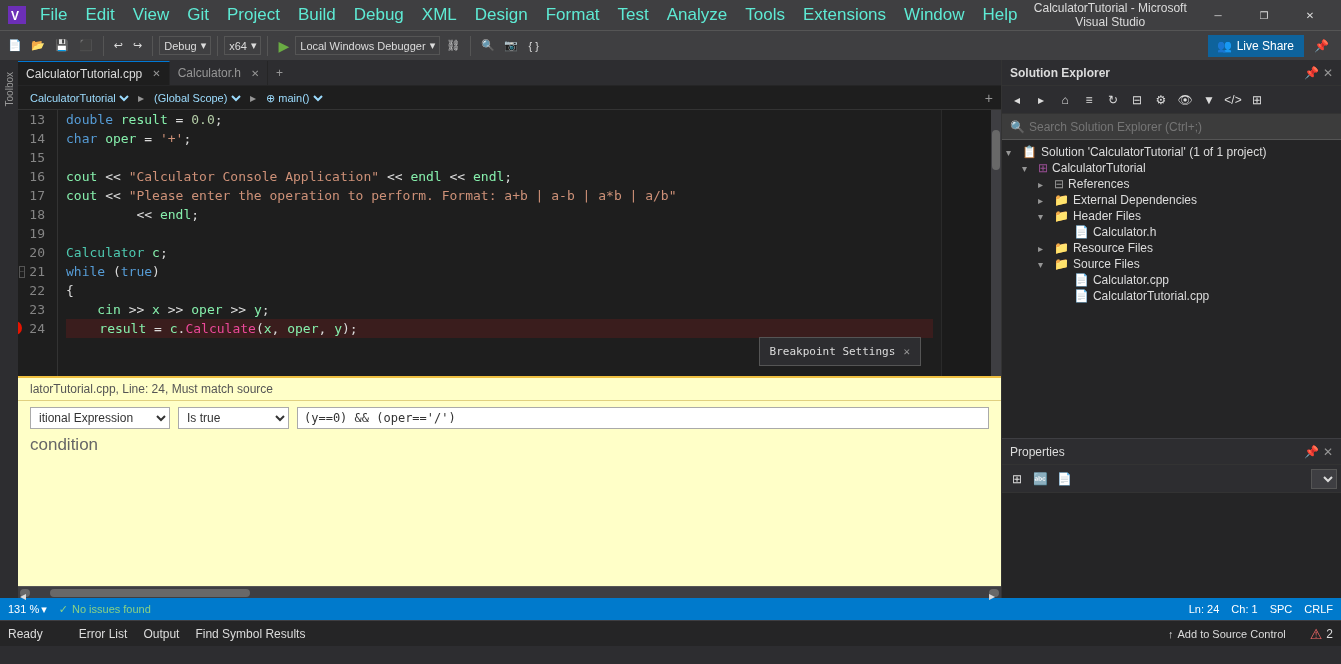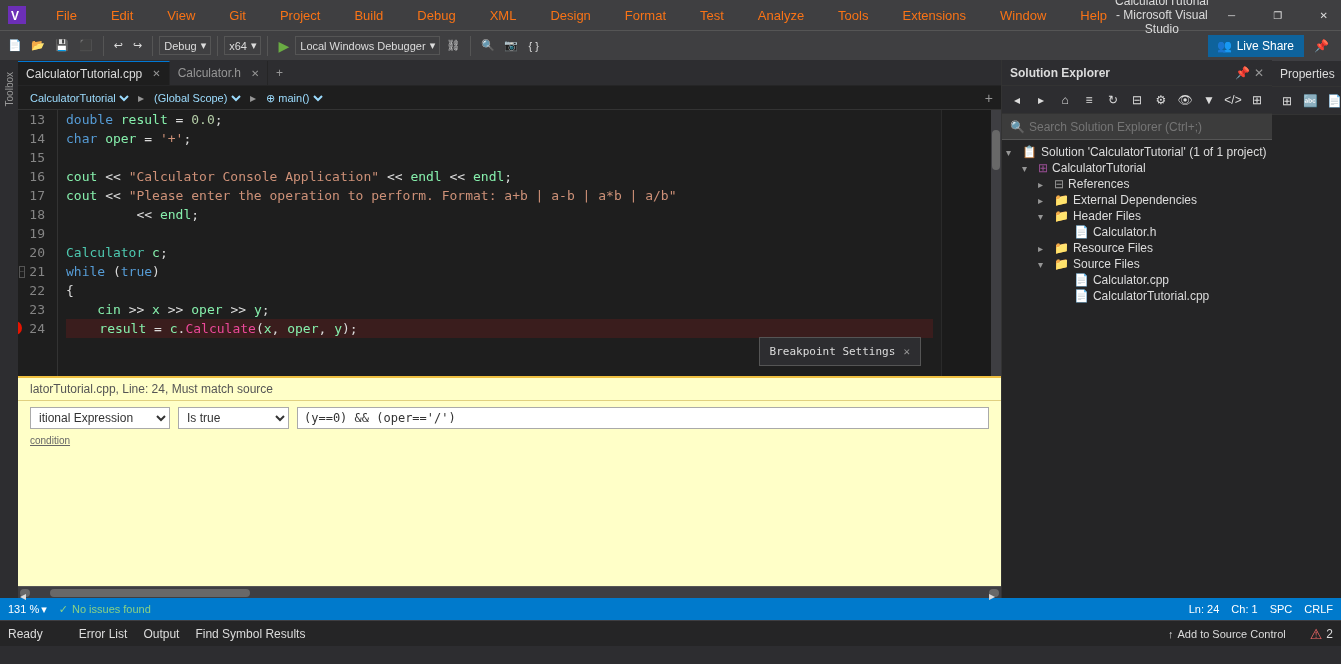--- a/index.html
+++ b/index.html
@@ -1,21 +1,21 @@
 <!DOCTYPE html>
 <html><head>
   <meta charset="utf-8">
   <style>
     * { margin: 0; padding: 0; box-sizing: border-box; }
     body { font-family: 'Segoe UI', sans-serif; font-size: 12px; background: #2d2d30; color: #dcdcdc; width: 1341px; height: 664px; overflow: hidden; }
 
     
     #title-bar { height: 30px; background: #3f3f41; display: flex; align-items: center; padding: 0 8px; }
     #title-bar .menu-items { display: flex; gap: 2px; }
-    #title-bar .menu-item { padding: 4px 8px; font-size: 13px; color: #f97316; cursor: pointer; margin-left: 16px; }
+    #title-bar .menu-item { padding: 4px 8px; font-size: 17px; color: #5eead4; cursor: pointer; }
     #title-bar .title-center { flex: 1; text-align: center; font-size: 12px; color: #dcdcdc; }
     #title-bar .window-controls { display: flex; gap: 0; }
     #title-bar .win-btn { width: 46px; height: 30px; display: flex; align-items: center; justify-content: center; cursor: pointer; font-size: 10px; color: #dcdcdc; }
 
     
     #toolbar { height: 30px; background: #3f3f41; display: flex; align-items: center; padding: 0 4px; gap: 2px; border-top: 1px solid #555; }
     .tb-btn { padding: 2px 4px; cursor: pointer; display: flex; align-items: center; gap: 2px; font-size: 11px; color: #dcdcdc; }
     .tb-separator { width: 1px; height: 20px; background: #555; margin: 0 4px; }
     .tb-dropdown { display: flex; align-items: center; background: #3f3f41; border: 1px solid #555; padding: 2px 4px; cursor: pointer; font-size: 11px; color: #dcdcdc; }
 
@@ -63,32 +63,32 @@
 
     
     #breakpoint-popup { position: absolute; bottom: 0; right: 0; background: #252526; border: 1px solid #3c3c3c; padding: 8px 12px; font-size: 12px; color: #dcdcdc; display: flex; align-items: center; gap: 8px; z-index: 10; }
 
     
     #condition-panel { height: 210px; background: #ffffc8; border-top: 2px solid #f0c040; display: flex; flex-direction: column; }
     #condition-panel .cp-header { padding: 4px 12px; font-size: 12px; color: #555; background: #ffffc8; border-bottom: 1px solid #e0d080; display: flex; align-items: center; gap: 8px; }
     #condition-panel .cp-row { display: flex; align-items: center; padding: 6px 12px; gap: 8px; background: #ffffc8; }
     #condition-panel select { background: white; border: 1px solid #aaa; padding: 2px 4px; font-size: 12px; color: #333; cursor: pointer; }
     #condition-panel .cp-input { flex: 1; background: white; border: 1px solid #aaa; padding: 3px 6px; font-size: 12px; font-family: 'Consolas', monospace; color: #333; }
-    #condition-panel .cp-label { color: #666; font-size: 10px; padding: 0 12px 4px; text-decoration: underline; }
+    #condition-panel .cp-label { color: #666; font-size: 17px; padding: 0 12px 4px; }
     #condition-panel .cp-scroll { flex: 1; background: #ffffc8; }
 
     
     .h-scrollbar { height: 12px; background: #3e3e42; border-top: 1px solid #555; display: flex; align-items: center; padding: 0 2px; }
     .h-scrollbar .thumb { height: 8px; background: #686868; border-radius: 4px; width: 200px; margin-left: 20px; cursor: pointer; }
 
     
     .v-scrollbar { width: 12px; background: #3e3e42; }
 
     
-    #right-panel { width: 340px; display: flex; flex-direction: row; background: #252526; border-left: 1px solid #333; }
+    #right-panel { width: 340px; display: flex; flex-direction: column; background: #252526; border-left: 1px solid #333; }
     #solution-explorer { flex: 1; display: flex; flex-direction: column; }
     #solution-explorer .se-header { height: 26px; background: #2d2d30; display: flex; align-items: center; padding: 0 8px; font-size: 12px; border-bottom: 1px solid #333; gap: 4px; }
     #solution-explorer .se-toolbar { height: 28px; background: #2d2d30; display: flex; align-items: center; padding: 0 4px; gap: 2px; border-bottom: 1px solid #333; }
     #solution-explorer .se-toolbar .icon-btn { width: 22px; height: 22px; display: flex; align-items: center; justify-content: center; cursor: pointer; color: #dcdcdc; font-size: 12px; }
     #solution-explorer .se-search { height: 26px; background: #3c3c3c; display: flex; align-items: center; padding: 0 8px; border-bottom: 1px solid #555; gap: 4px; }
     #solution-explorer .se-search input { flex: 1; background: transparent; border: none; color: #dcdcdc; font-size: 12px; outline: none; }
     #solution-explorer .se-content { flex: 1; overflow-y: auto; padding: 4px 0; }
     .tree-item { display: flex; align-items: center; padding: 1px 0; cursor: pointer; }
     .tree-item .ti-arrow { width: 16px; color: #969696; font-size: 10px; }
     .tree-item .ti-icon { margin-right: 4px; }

